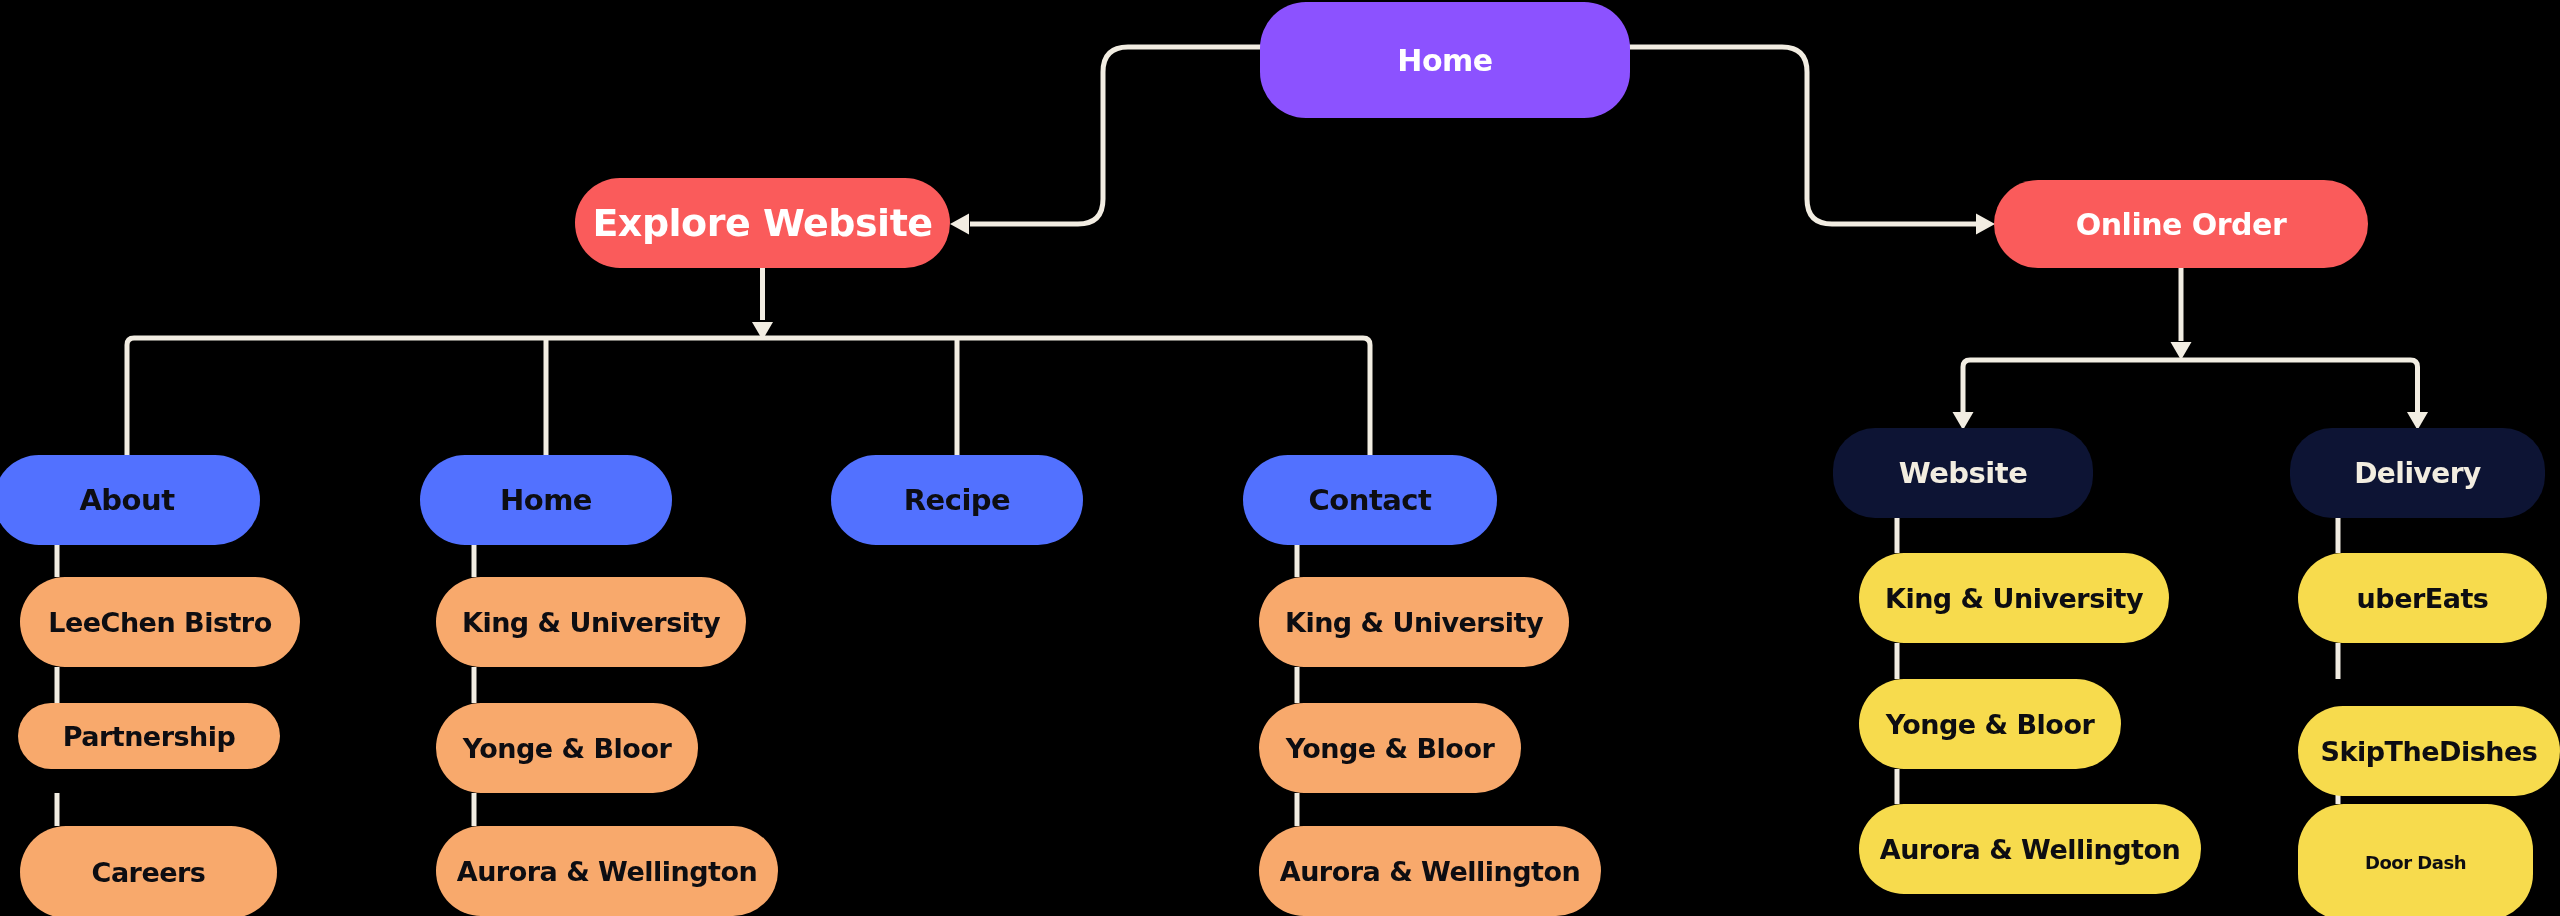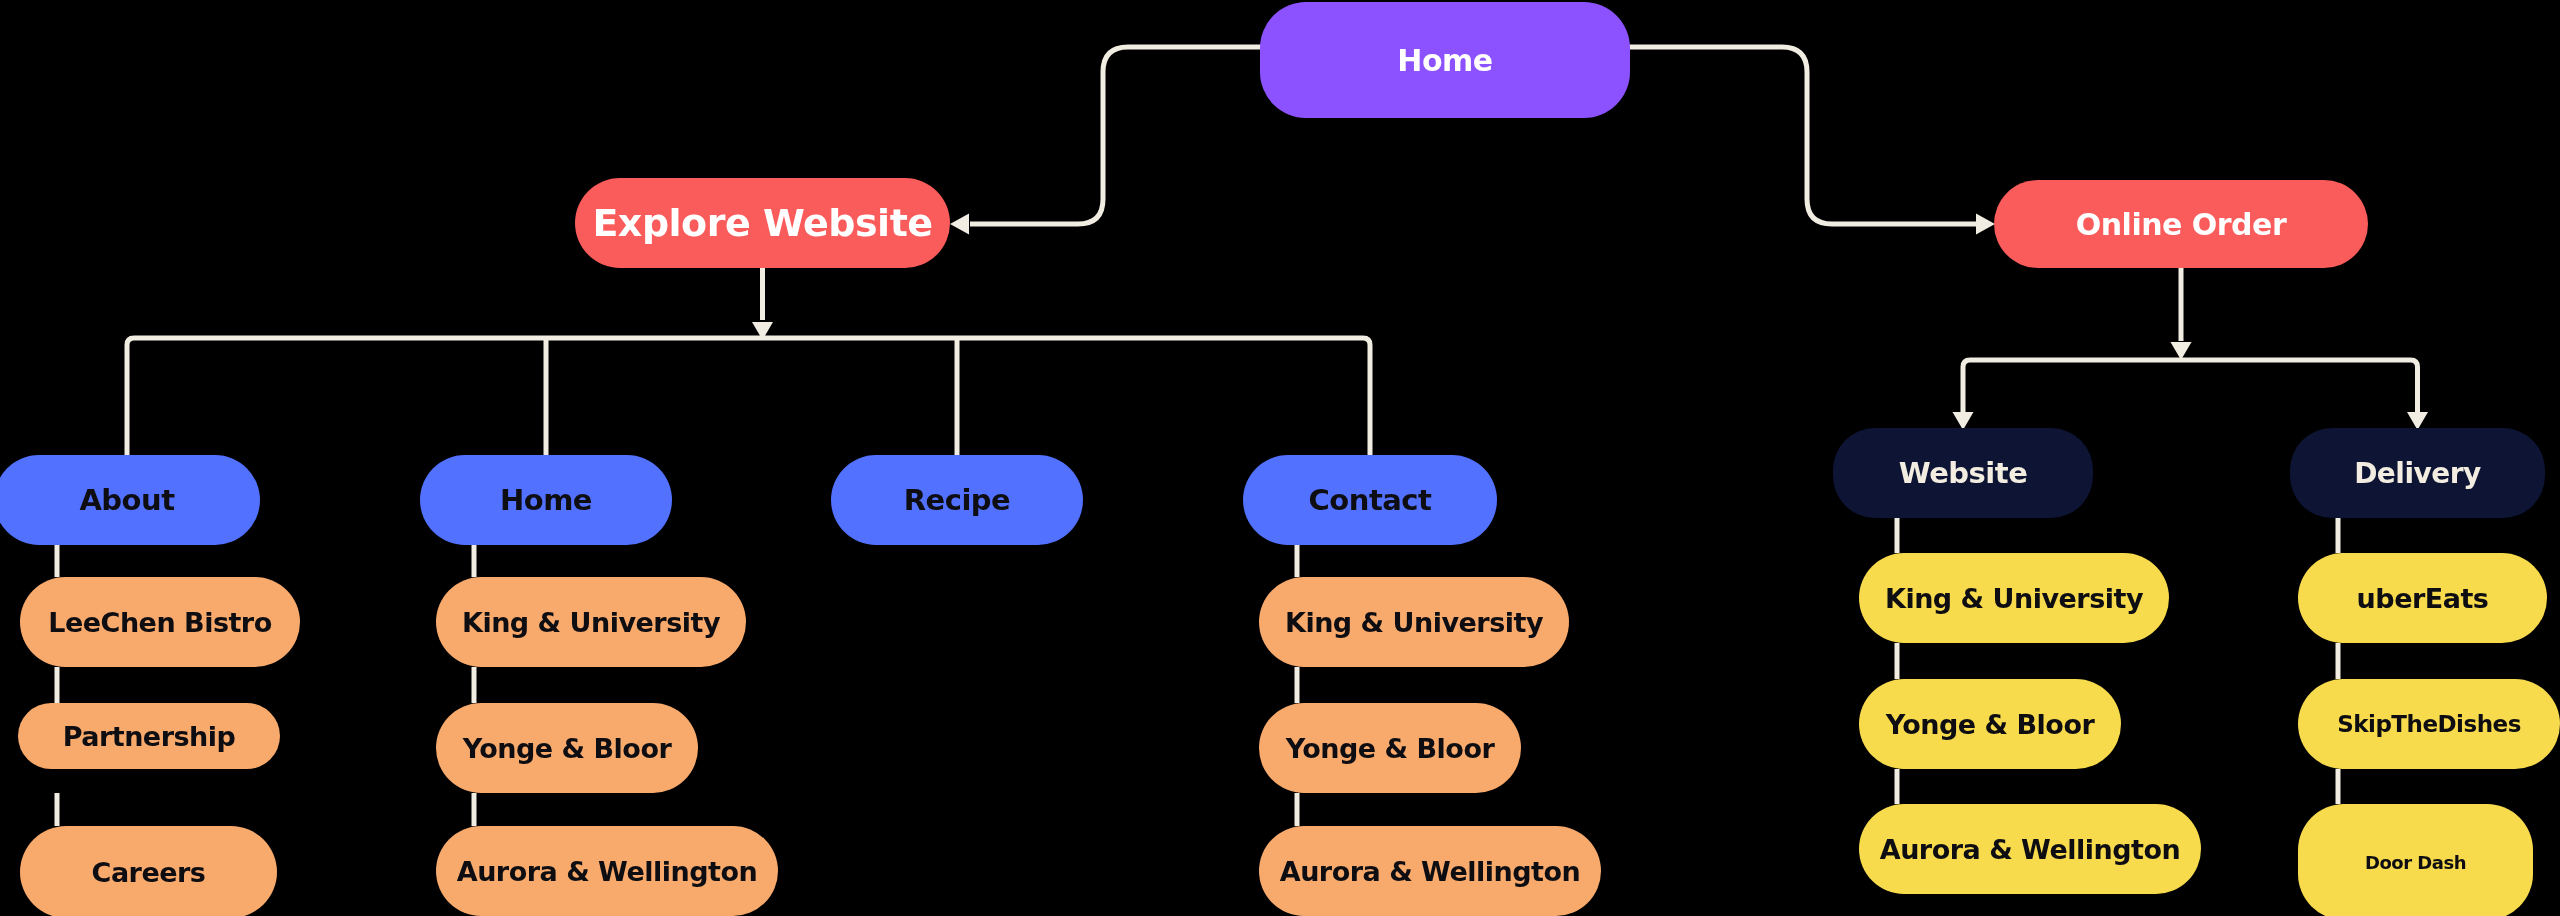--- a/index.html
+++ b/index.html
@@ -104,16 +104,16 @@
       <div class="node v-orange" style="left: 436px; top: 826px; width: 342px; height: 90px; font-size: 27px;">Aurora &amp; Wellington</div>
       <div class="node v-orange" style="left: 1259px; top: 577px; width: 310px; height: 90px; font-size: 27px;">King &amp; University</div>
       <div class="node v-orange" style="left: 1259px; top: 703px; width: 262px; height: 90px; font-size: 27px;">Yonge &amp; Bloor</div>
       <div class="node v-orange" style="left: 1259px; top: 826px; width: 342px; height: 90px; font-size: 27px;">Aurora &amp; Wellington</div>
       <div class="node v-navy" style="left: 1833px; top: 428px; width: 260px; height: 90px; font-size: 29px;">Website</div>
       <div class="node v-navy" style="left: 2290px; top: 428px; width: 255px; height: 90px; font-size: 28px;">Delivery</div>
       <div class="node v-yellow" style="left: 1859px; top: 553px; width: 310px; height: 90px; font-size: 27px;">King &amp; University</div>
       <div class="node v-yellow" style="left: 1859px; top: 679px; width: 262px; height: 90px; font-size: 27px;">Yonge &amp; Bloor</div>
       <div class="node v-yellow" style="left: 1859px; top: 804px; width: 342px; height: 90px; font-size: 27px;">Aurora &amp; Wellington</div>
       <div class="node v-yellow" style="left: 2298px; top: 553px; width: 249px; height: 90px; font-size: 27px;">uberEats</div>
-      <div class="node v-yellow" style="left: 2298px; top: 679px; width: 262px; height: 90px; font-size: 23px;">SkipTheDishes</div>
+      <div class="node v-yellow" style="left: 2298px; top: 706px; width: 262px; height: 90px; font-size: 27px;">SkipTheDishes</div>
       <div class="node v-yellow" style="left: 2298px; top: 804px; width: 235px; height: 116px; font-size: 18px;">Door Dash</div>
     </div>
 </div>
 
 </body></html>

